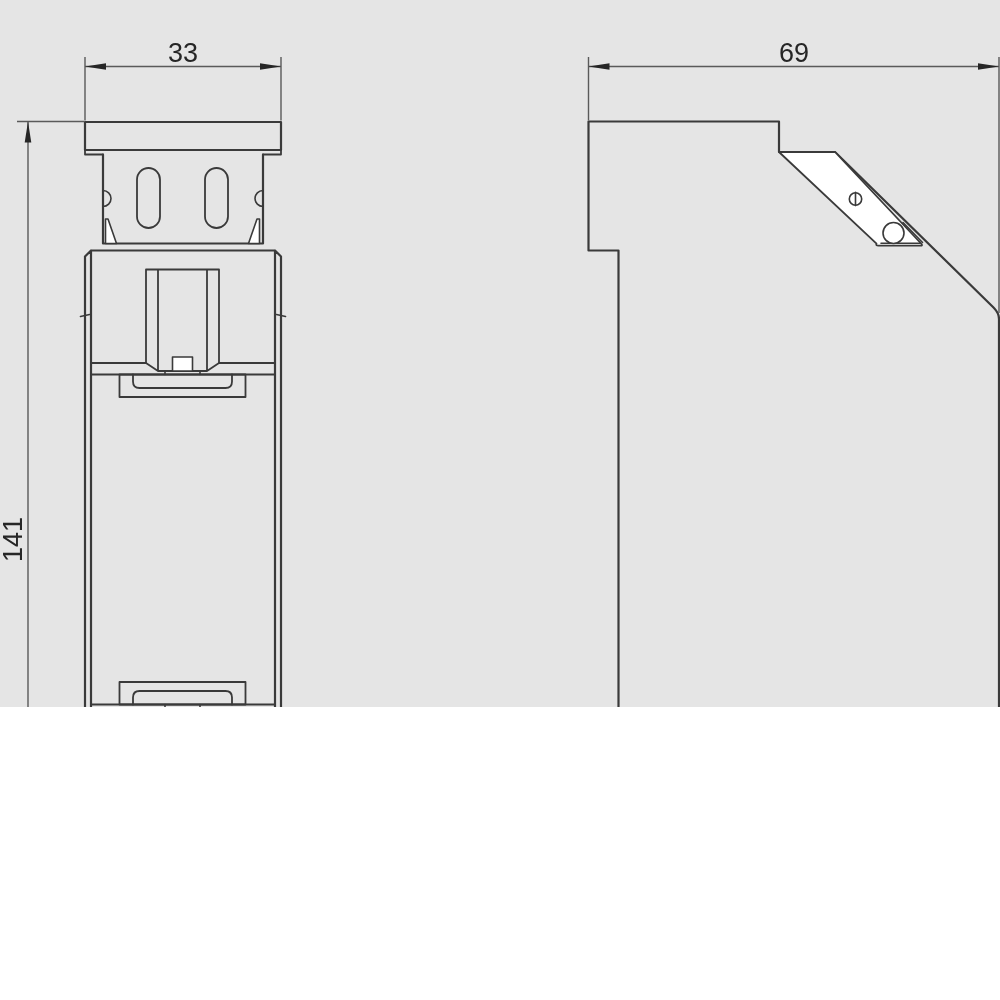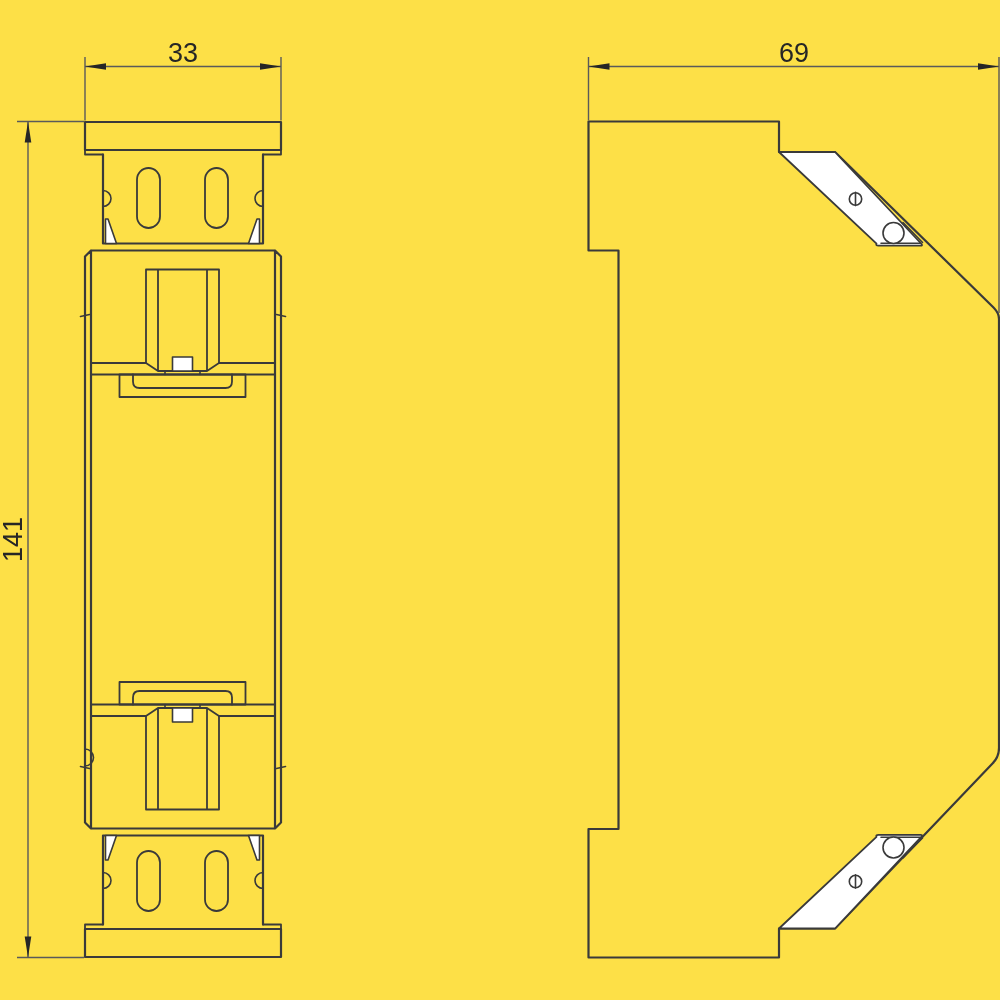--- a/index.html
+++ b/index.html
@@ -1,16 +1,16 @@
 <!DOCTYPE html>
 <html><head>
 <meta charset="utf-8">
 <style>
   html,body{margin:0;padding:0;background:#ffffff;}
-  .canvas{width:1000px;height:1000px;background:#fde047;position:relative;overflow:hidden;}
+  .canvas{width:1000px;height:707px;background:#e5e5e5;position:relative;overflow:hidden;}
   svg{display:block;}
   .part{fill:none;stroke-linecap:round;stroke-linejoin:round;}
   .outline{stroke-width:2.2;}
   .detail{stroke-width:1.8;}
   .thin{stroke-width:1.6;}
   .dimline{fill:none;stroke-width:1.4;}
   .arrow{stroke:none;}
   .whitefill{fill:#ffffff;}
   .dim-text{font-family:"Liberation Sans", sans-serif;font-size:27px;}
 </style>

